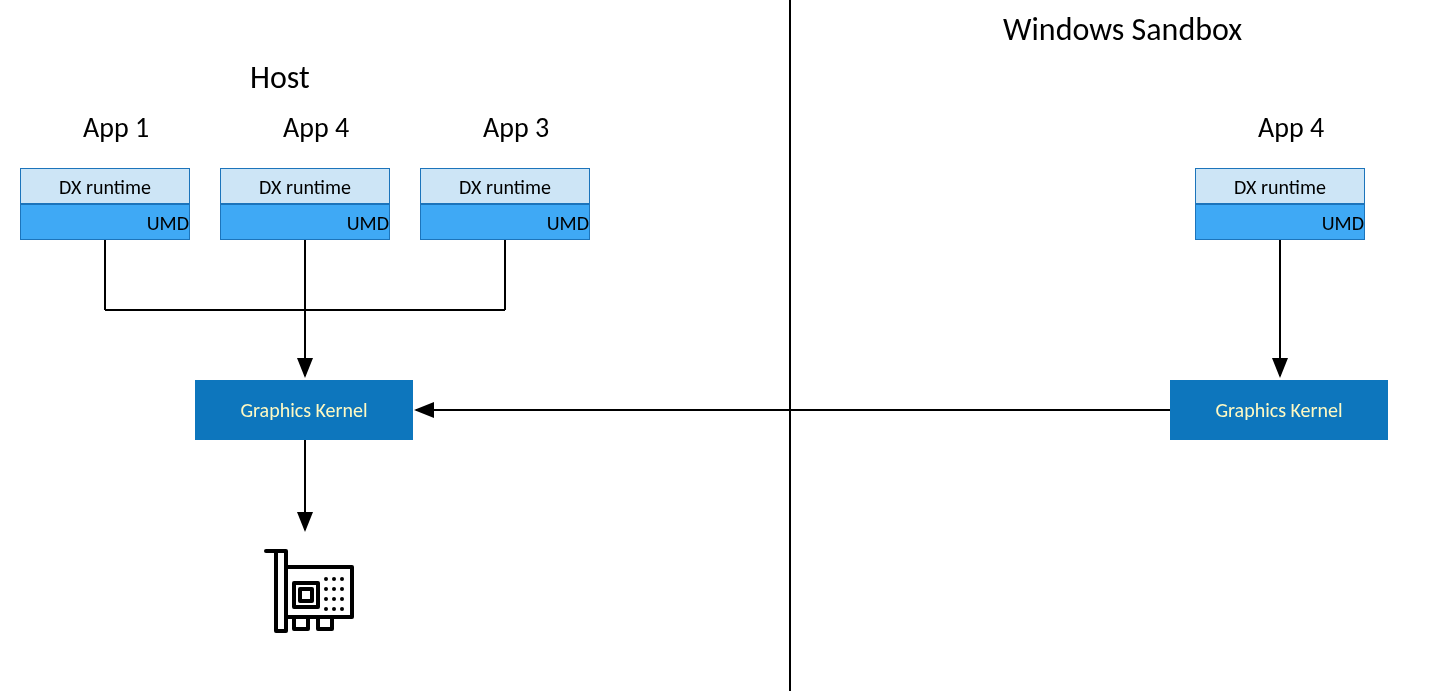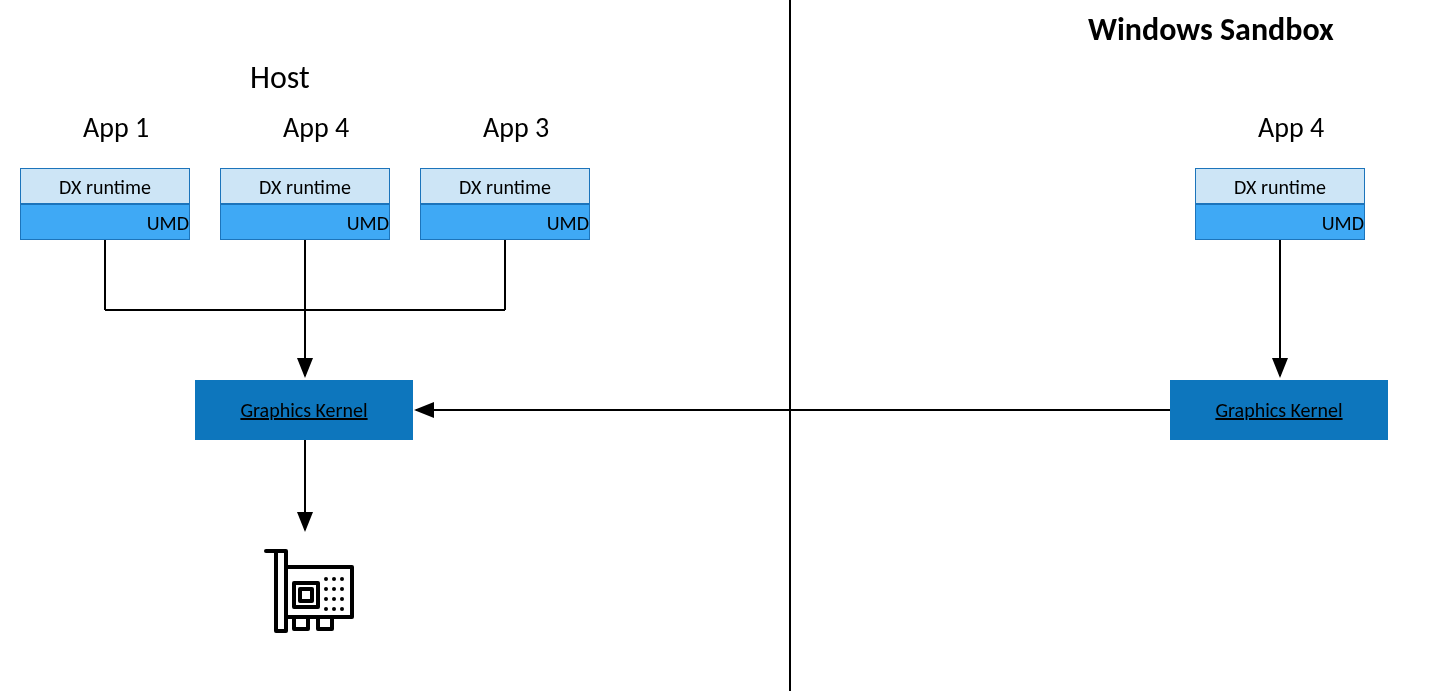--- a/index.html
+++ b/index.html
@@ -45,41 +45,40 @@
     height: 36px;
     color: #000;
     box-sizing: border-box;
   }
   .kernel-box {
     position: absolute;
     background: #0d76bd;
     border: 1.5px solid #0d76bd;
     text-align: center;
     font-size: 20px;
-    color: #000000;
+    color: #fef9c3;
     box-sizing: border-box;
     display: flex;
     align-items: center;
     justify-content: center;
-    text-decoration: underline;
   }
   svg.connectors {
     position: absolute;
     top: 0;
     left: 0;
     width: 1435px;
     height: 691px;
     pointer-events: none;
   }
 </style>
 </head>
 <body>
 
 <div class="section-title" style="left:250px; top:10px;margin-top:48px;">Host</div>
-<div class="section-title" style="left:1088px; top:10px;font-weight:bold;">Windows Sandbox</div>
+<div class="section-title" style="left:1003px; top:10px;">Windows Sandbox</div>
 
 <div class="app-title" style="left:60px; top:110px;">App 1</div>
 <div class="dx-box" style="left:20px; top:168px; width:170px;">DX runtime</div>
 <div class="umd-box" style="left:20px; top:204px; width:170px;">UMD</div>
 
 <div class="app-title" style="left:260px; top:110px;">App 4</div>
 <div class="dx-box" style="left:220px; top:168px; width:170px;">DX runtime</div>
 <div class="umd-box" style="left:220px; top:204px; width:170px;">UMD</div>
 
 <div class="app-title" style="left:460px; top:110px;">App 3</div>

